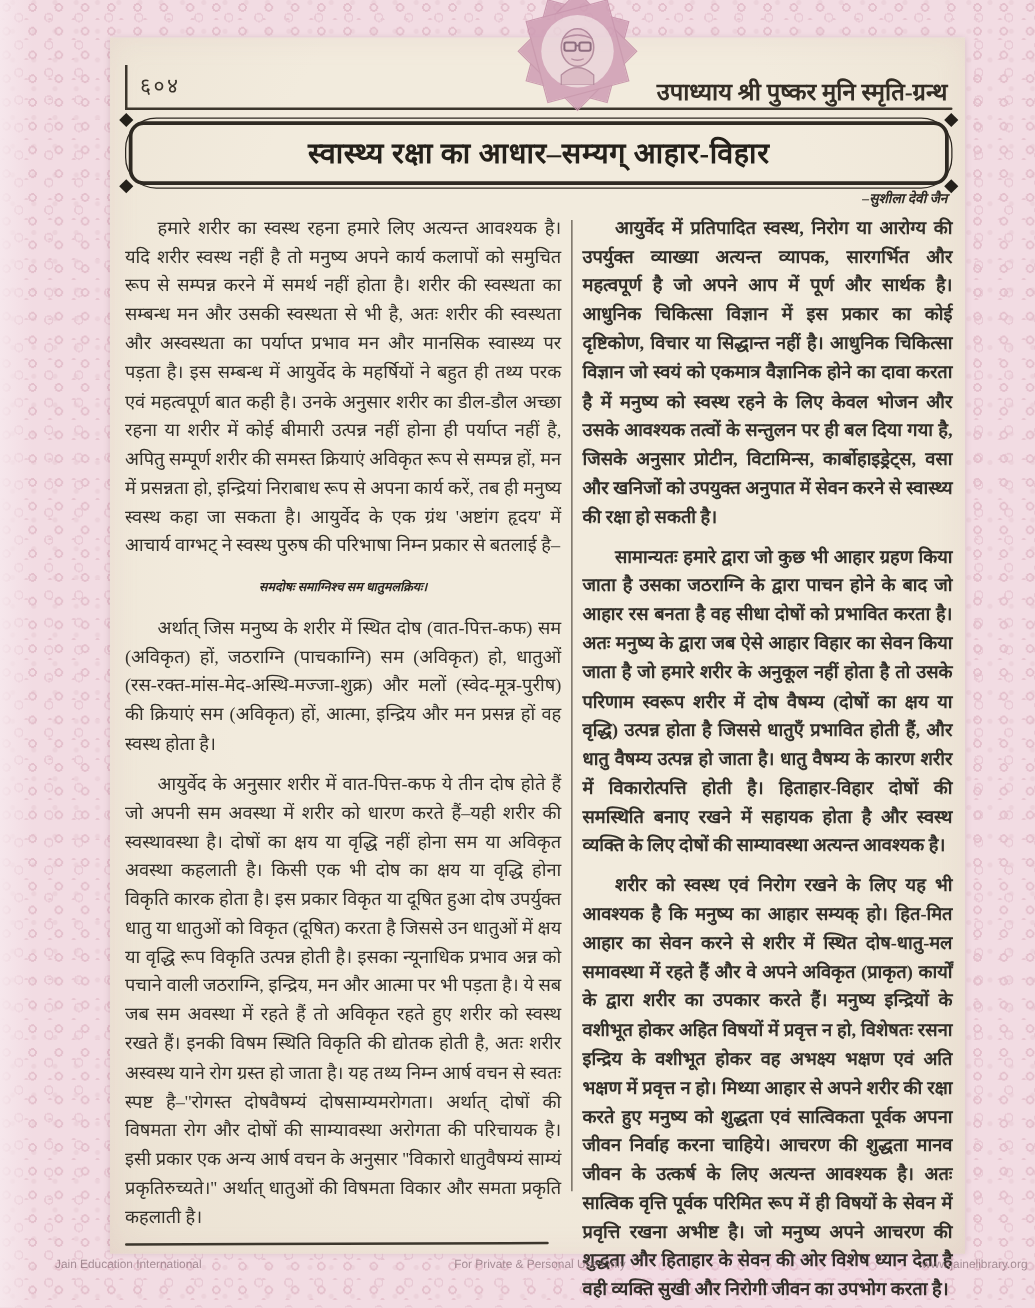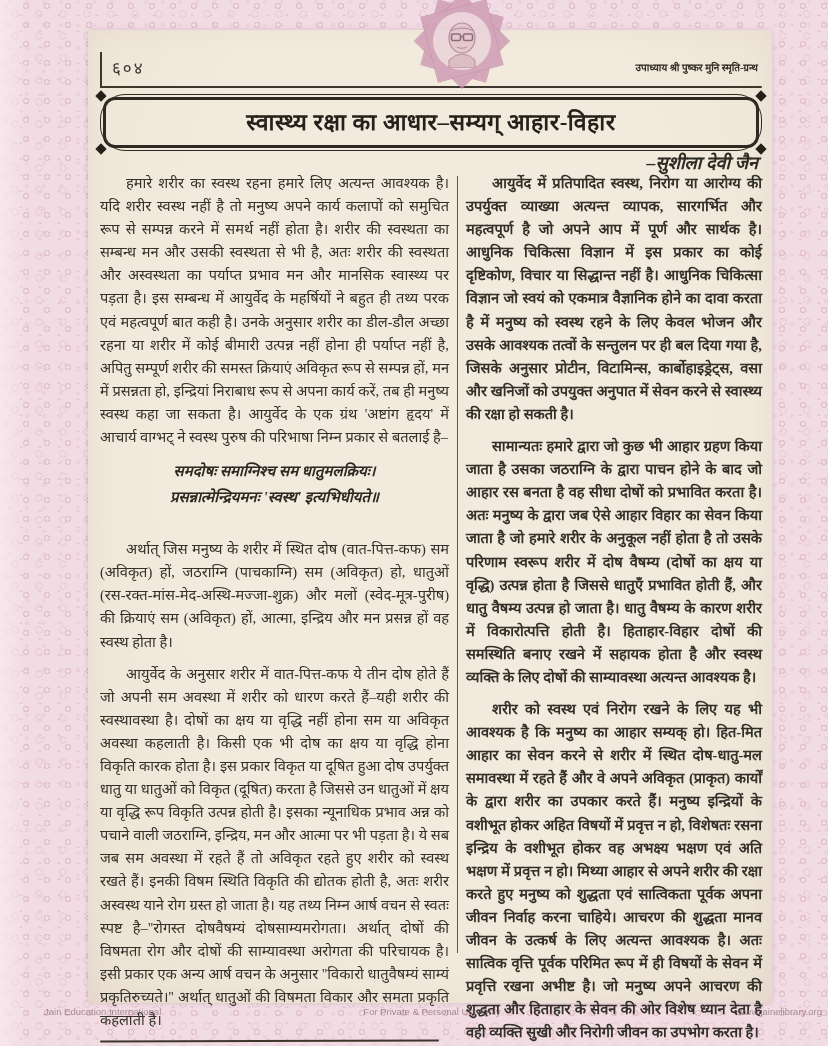--- a/index.html
+++ b/index.html
@@ -25,39 +25,39 @@
   
   .emblem{position:absolute;left:404px;top:-4px;width:116px;height:96px;z-index:5;opacity:0.85;}
   .star-sq{position:absolute;left:25px;top:12px;width:66px;height:66px;background:#cf9db4;
     outline:1px solid #c48ea7;}
   .sq1{transform:rotate(15deg);} .sq2{transform:rotate(45deg);} .sq3{transform:rotate(75deg);}
   .emblem-circle{position:absolute;left:29px;top:16px;width:58px;height:58px;border-radius:50%;
     background:#ead4da;display:flex;align-items:center;justify-content:center;}
   
   .header-row{position:absolute;left:14px;right:12px;top:24px;height:32px;}
   .pageno{position:absolute;left:10px;top:2px;font-size:17px;color:#3b352c;letter-spacing:2px;}
-  .header-right{position:absolute;right:2px;top:6px;font-size:10px;color:#332d25;font-weight:bold;}
+  .header-right{position:absolute;right:2px;top:6px;font-size:19px;color:#332d25;font-weight:bold;}
   .header-rule{position:absolute;left:12px;right:10px;top:56px;height:2px;background:#3c362d;border-radius:1px;}
   .header-tick{position:absolute;left:12px;top:22px;width:2px;height:36px;background:#3c362d;}
   
   .title-box{position:absolute;left:12px;right:10px;top:64px;border:1px solid #2e2922;border-radius:25px;padding:2px;background:transparent;}
   .title-box-inner{border:3px solid #2e2922;border-radius:12px;text-align:center;padding:5px 8px 8px;}
   .title-text{font-size:23px;font-weight:bold;color:#24201a;letter-spacing:0.5px;}
   .corner-dot{position:absolute;width:8px;height:8px;background:#24201a;transform:rotate(45deg);}
   .cd-tl{left:-4px;top:-3px;} .cd-bl{left:-4px;bottom:-3px;} .cd-tr{right:-4px;top:-3px;} .cd-br{right:-4px;bottom:-3px;}
-  .author{position:absolute;right:14px;top:120px;font-size:18px;font-weight:bold;font-style:italic;color:#2e2a24;}
+  .author{position:absolute;right:14px;top:120px;font-size:11px;font-weight:bold;font-style:italic;color:#2e2a24;}
   
   .columns{position:absolute;left:12px;right:10px;top:142px;bottom:4px;display:flex;}
   .col{color:#33302a;font-size:14.6px;line-height:23.1px;text-align:justify;}
   .col-left{width:349px;}
   .divider{width:1px;background:#5c554a;margin:4px 8px 46px 8px;}
   .col-right{flex:1;font-weight:bold;}
   .col p{margin:0 0 9px 0;text-indent:26px;}
   .col p.no-space{margin-bottom:0;}
-  .verse{text-align:center;font-weight:bold;font-style:italic;font-size:15px;line-height:26px;margin:7px 0 28px;text-indent:0;color:#2c2822;}
+  .verse{text-align:center;font-weight:bold;font-style:italic;font-size:10px;line-height:26px;margin:7px 0 8px;text-indent:0;color:#2c2822;}
   .bold-quote{font-weight:normal;}
   .end-rule{margin-top:8px;height:2px;background:#3c362d;width:97%;border-radius:1px;transform:rotate(-0.2deg);}
   
   .footer{position:absolute;left:0;right:0;top:1002px;height:20px;z-index:6;
     font-family:"Liberation Sans","DejaVu Sans",sans-serif;font-size:9.5px;color:rgba(125,98,108,0.65);margin-left:36px;}
   .footer .f-left{position:absolute;left:8px;top:4px;}
   .footer .f-center{position:absolute;left:0;right:0;top:4px;text-align:center;}
   .footer .f-right{position:absolute;right:6px;top:4px;}
 </style>
 </head>
@@ -100,21 +100,20 @@
     </div>
   </div>
 
   <div class="author">–सुशीला देवी जैन</div>
 
   <div class="columns">
     <div class="col col-left">
       <p>हमारे शरीर का स्वस्थ रहना हमारे लिए अत्यन्त आवश्यक है। यदि शरीर स्वस्थ नहीं है तो मनुष्य अपने कार्य कलापों को समुचित रूप से सम्पन्न करने में समर्थ नहीं होता है। शरीर की स्वस्थता का सम्बन्ध मन और उसकी स्वस्थता से भी है, अतः शरीर की स्वस्थता और अस्वस्थता का पर्याप्त प्रभाव मन और मानसिक स्वास्थ्य पर पड़ता है। इस सम्बन्ध में आयुर्वेद के महर्षियों ने बहुत ही तथ्य परक एवं महत्वपूर्ण बात कही है। उनके अनुसार शरीर का डील-डौल अच्छा रहना या शरीर में कोई बीमारी उत्पन्न नहीं होना ही पर्याप्त नहीं है, अपितु सम्पूर्ण शरीर की समस्त क्रियाएं अविकृत रूप से सम्पन्न हों, मन में प्रसन्नता हो, इन्द्रियां निराबाध रूप से अपना कार्य करें, तब ही मनुष्य स्वस्थ कहा जा सकता है। आयुर्वेद के एक ग्रंथ 'अष्टांग हृदय' में आचार्य वाग्भट् ने स्वस्थ पुरुष की परिभाषा निम्न प्रकार से बतलाई है–</p>
       <div class="verse">
         <div>समदोषः समाग्निश्च सम धातुमलक्रियः।</div>
-        <div>प्रसन्नात्मेन्द्रियमनः 'स्वस्थ' इत्यभिधीयते॥</div>
       </div>
       <p>अर्थात् जिस मनुष्य के शरीर में स्थित दोष (वात-पित्त-कफ) सम (अविकृत) हों, जठराग्नि (पाचकाग्नि) सम (अविकृत) हो, धातुओं (रस-रक्त-मांस-मेद-अस्थि-मज्जा-शुक्र) और मलों (स्वेद-मूत्र-पुरीष) की क्रियाएं सम (अविकृत) हों, आत्मा, इन्द्रिय और मन प्रसन्न हों वह स्वस्थ होता है।</p>
       <p class="no-space"><span>आयुर्वेद के अनुसार शरीर में वात-पित्त-कफ ये तीन दोष होते हैं जो अपनी सम अवस्था में शरीर को धारण करते हैं–यही शरीर की स्वस्थावस्था है। दोषों का क्षय या वृद्धि नहीं होना सम या अविकृत अवस्था कहलाती है। किसी एक भी दोष का क्षय या वृद्धि होना विकृति कारक होता है। इस प्रकार विकृत या दूषित हुआ दोष उपर्युक्त धातु या धातुओं को विकृत (दूषित) करता है जिससे उन धातुओं में क्षय या वृद्धि रूप विकृति उत्पन्न होती है। इसका न्यूनाधिक प्रभाव अन्न को पचाने वाली जठराग्नि, इन्द्रिय, मन और आत्मा पर भी पड़ता है। ये सब जब सम अवस्था में रहते हैं तो अविकृत रहते हुए शरीर को स्वस्थ रखते हैं। इनकी विषम स्थिति विकृति की द्योतक होती है, अतः शरीर अस्वस्थ याने रोग ग्रस्त हो जाता है। यह तथ्य निम्न आर्ष वचन से स्वतः स्पष्ट है–</span><span class="bold-quote">''रोगस्त दोषवैषम्यं दोषसाम्यमरोगता।</span><span> अर्थात् दोषों की विषमता रोग और दोषों की साम्यावस्था अरोगता की परिचायक है। इसी प्रकार एक अन्य आर्ष वचन के अनुसार </span><span class="bold-quote">''विकारो धातुवैषम्यं साम्यं प्रकृतिरुच्यते।''</span><span> अर्थात् धातुओं की विषमता विकार और समता प्रकृति कहलाती है।</span></p>
       <div class="end-rule"></div>
     </div>
     <div class="divider"></div>
     <div class="col col-right">
       <p>आयुर्वेद में प्रतिपादित स्वस्थ, निरोग या आरोग्य की उपर्युक्त व्याख्या अत्यन्त व्यापक, सारगर्भित और महत्वपूर्ण है जो अपने आप में पूर्ण और सार्थक है। आधुनिक चिकित्सा विज्ञान में इस प्रकार का कोई दृष्टिकोण, विचार या सिद्धान्त नहीं है। आधुनिक चिकित्सा विज्ञान जो स्वयं को एकमात्र वैज्ञानिक होने का दावा करता है में मनुष्य को स्वस्थ रहने के लिए केवल भोजन और उसके आवश्यक तत्वों के सन्तुलन पर ही बल दिया गया है, जिसके अनुसार प्रोटीन, विटामिन्स, कार्बोहाइड्रेट्स, वसा और खनिजों को उपयुक्त अनुपात में सेवन करने से स्वास्थ्य की रक्षा हो सकती है।</p>
       <p>सामान्यतः हमारे द्वारा जो कुछ भी आहार ग्रहण किया जाता है उसका जठराग्नि के द्वारा पाचन होने के बाद जो आहार रस बनता है वह सीधा दोषों को प्रभावित करता है। अतः मनुष्य के द्वारा जब ऐसे आहार विहार का सेवन किया जाता है जो हमारे शरीर के अनुकूल नहीं होता है तो उसके परिणाम स्वरूप शरीर में दोष वैषम्य (दोषों का क्षय या वृद्धि) उत्पन्न होता है जिससे धातुएँ प्रभावित होती हैं, और धातु वैषम्य उत्पन्न हो जाता है। धातु वैषम्य के कारण शरीर में विकारोत्पत्ति होती है। हिताहार-विहार दोषों की समस्थिति बनाए रखने में सहायक होता है और स्वस्थ व्यक्ति के लिए दोषों की साम्यावस्था अत्यन्त आवश्यक है।</p>
       <p>शरीर को स्वस्थ एवं निरोग रखने के लिए यह भी आवश्यक है कि मनुष्य का आहार सम्यक् हो। हित-मित आहार का सेवन करने से शरीर में स्थित दोष-धातु-मल समावस्था में रहते हैं और वे अपने अविकृत (प्राकृत) कार्यों के द्वारा शरीर का उपकार करते हैं। मनुष्य इन्द्रियों के वशीभूत होकर अहित विषयों में प्रवृत्त न हो, विशेषतः रसना इन्द्रिय के वशीभूत होकर वह अभक्ष्य भक्षण एवं अति भक्षण में प्रवृत्त न हो। मिथ्या आहार से अपने शरीर की रक्षा करते हुए मनुष्य को शुद्धता एवं सात्विकता पूर्वक अपना जीवन निर्वाह करना चाहिये। आचरण की शुद्धता मानव जीवन के उत्कर्ष के लिए अत्यन्त आवश्यक है। अतः सात्विक वृत्ति पूर्वक परिमित रूप में ही विषयों के सेवन में प्रवृत्ति रखना अभीष्ट है। जो मनुष्य अपने आचरण की शुद्धता और हिताहार के सेवन की ओर विशेष ध्यान देता है वही व्यक्ति सुखी और निरोगी जीवन का उपभोग करता है।</p>

